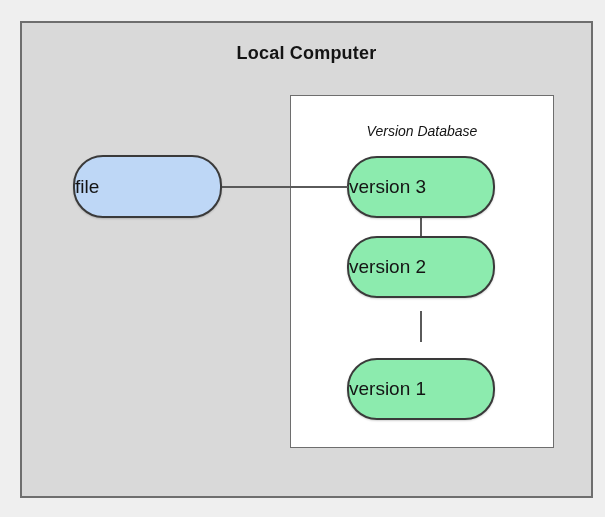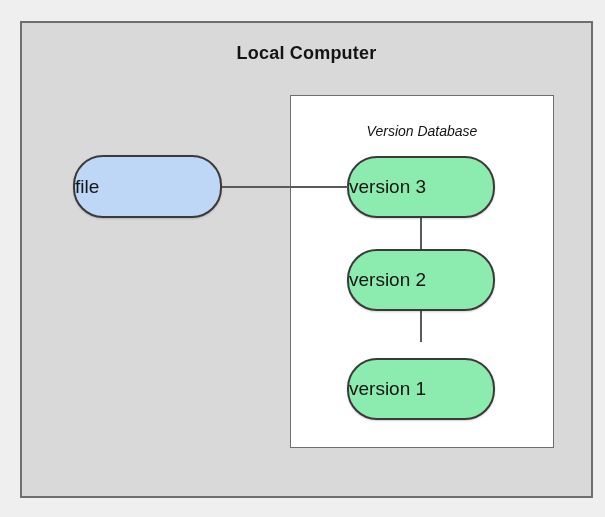--- a/index.html
+++ b/index.html
@@ -84,21 +84,21 @@
     top: 27px;
     font-style: italic;
   }
 
   .version-pill {
     left: 56px;
     width: 148px; height: 62px;
     background: var(--green-fill);
   }
   .version-pill.v3 { top: 60px; }
-  .version-pill.v2 { top: 153px; }
+  .version-pill.v2 { top: 140px; }
   .version-pill.v1 { top: 262px; }
 
   .connector { position: absolute; background: var(--connector); }
 
   .connector-h {
     left: 200px; top: 163px;
     width: 126px; height: 2px;
     z-index: 2;
   }
 

